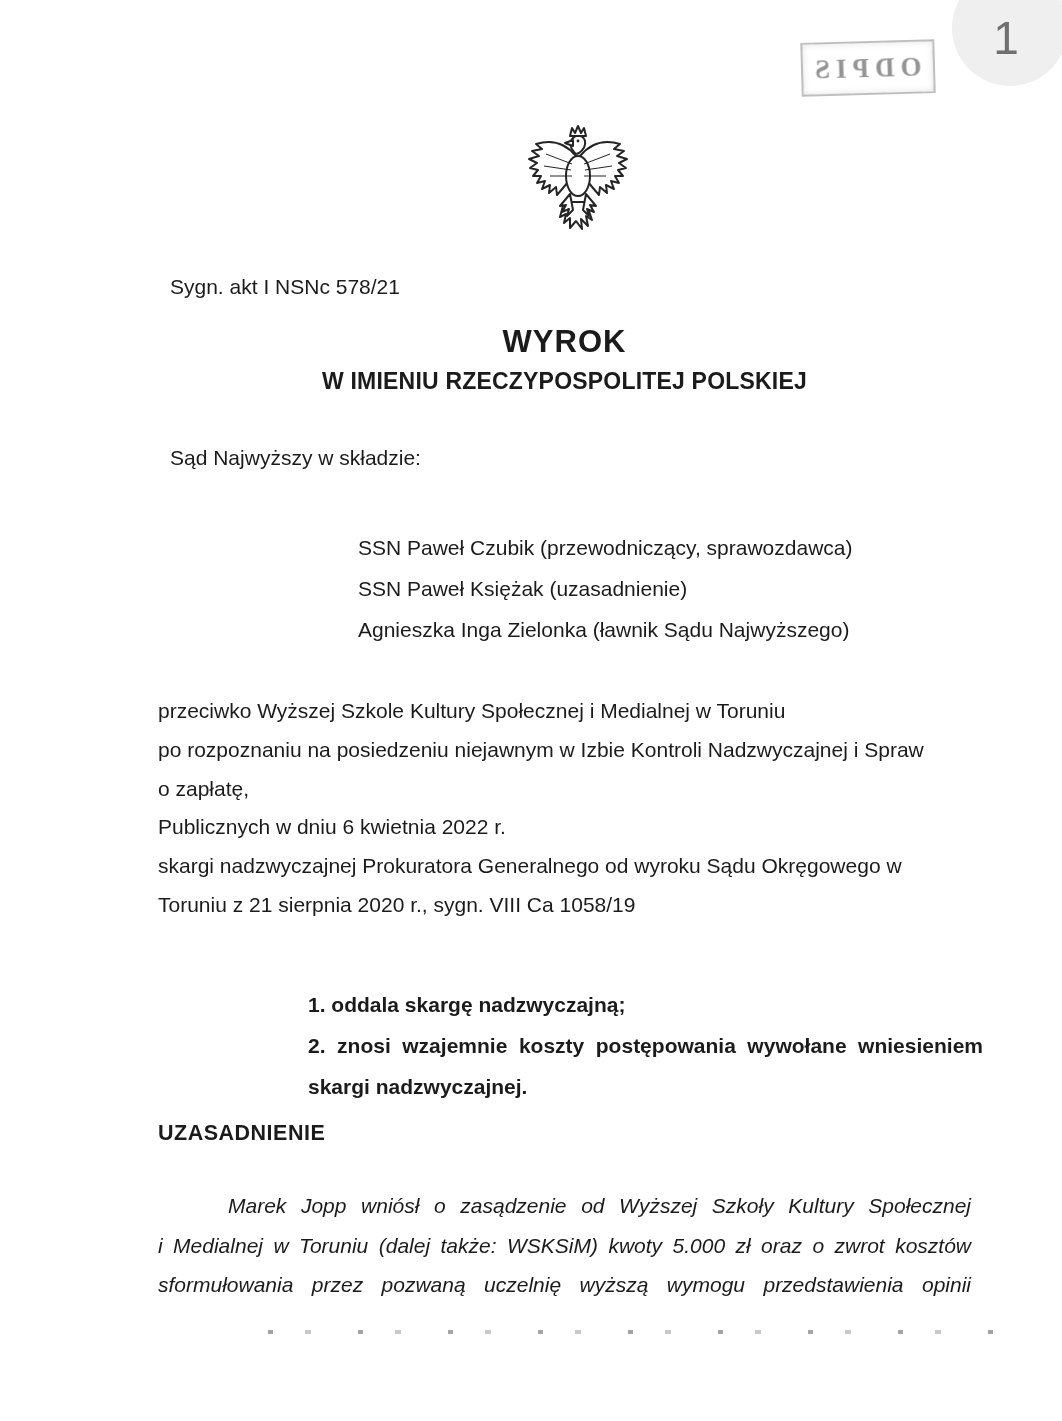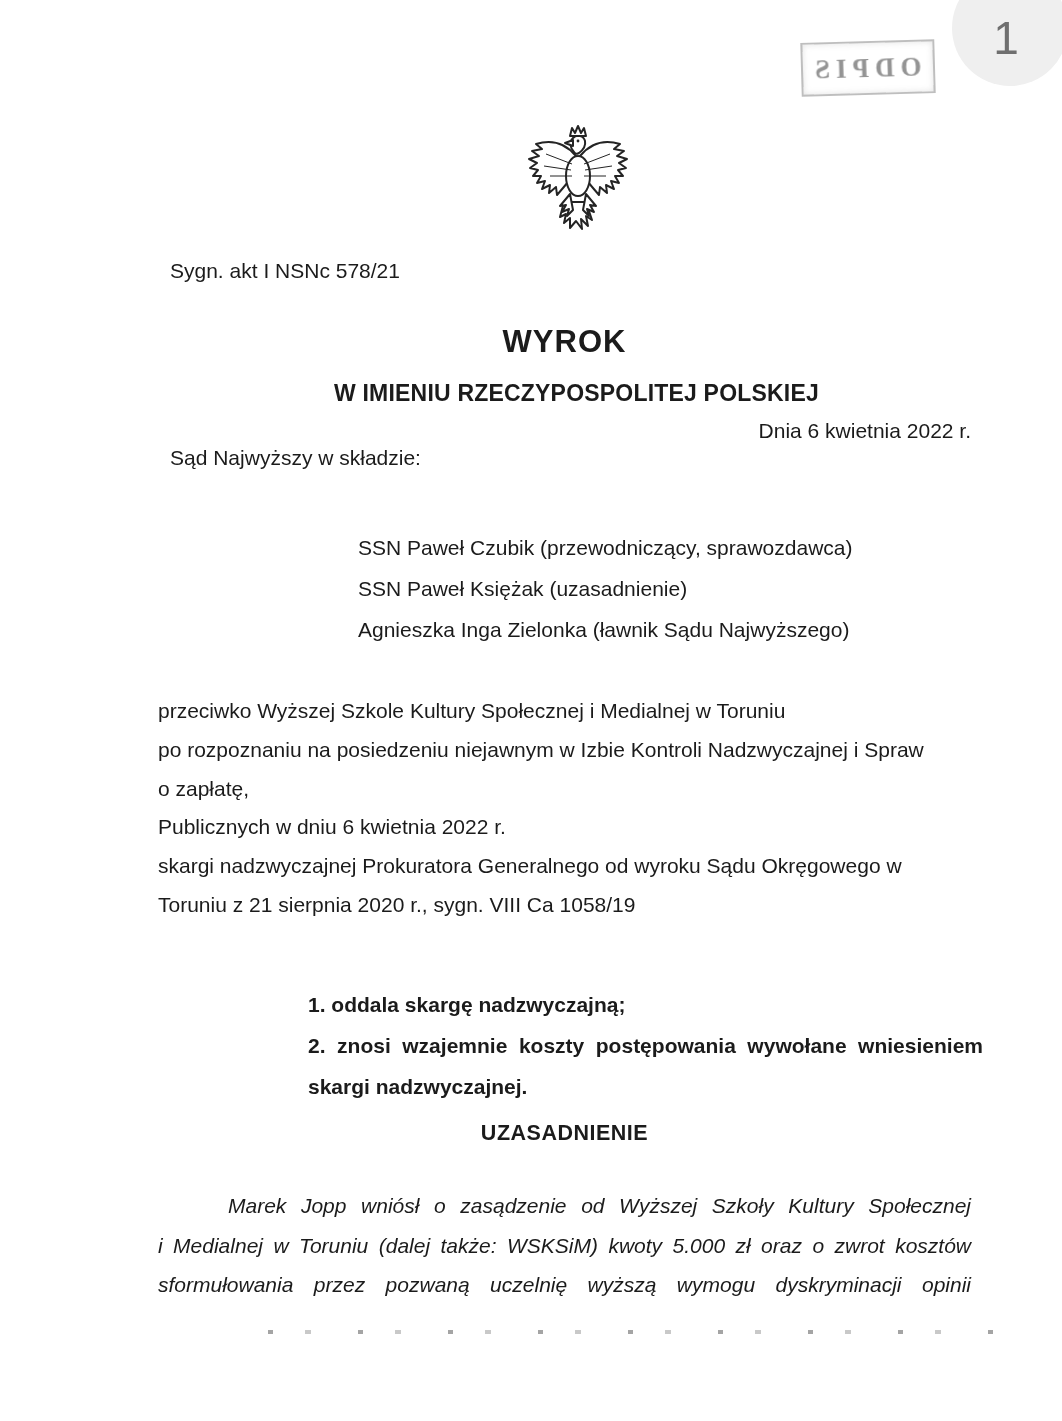--- a/index.html
+++ b/index.html
@@ -37,38 +37,38 @@
     font-weight:bold;font-size:27px;letter-spacing:6px;
     color:rgba(112,112,112,.75);
     filter:blur(.7px);
     padding-left:6px;
   }
   .eagle{position:absolute;left:526px;top:124px;width:104px;height:124px;}
   
   .abs{position:absolute;}
   .col-l{left:170px;}
   .col{left:158px;width:813px;}
-  .case-number{top:251px;font-size:21px;line-height:39px;}
+  .case-number{top:267px;font-size:21px;line-height:39px;}
   .doc-title{
     top:322px;margin:0;font-size:31px;font-weight:bold;
     letter-spacing:1px;text-align:center;line-height:40px;
   }
   .doc-subtitle{
-    top:365px;margin:12px;font-size:23px;font-weight:bold;
+    top:365px;margin:0;font-size:23px;font-weight:bold;
     letter-spacing:.2px;text-align:center;line-height:32px;
   }
   .date-line{top:416px;font-size:21px;line-height:30px;text-align:right;}
   .court-line{top:443px;font-size:21px;line-height:30px;}
   .panel{top:527px;left:358px;font-size:21px;line-height:41px;}
   .intro{top:692px;font-size:21px;line-height:38.8px;}
   .ruling{top:984px;left:308px;width:675px;font-size:21px;font-weight:bold;line-height:41px;}
   .ruling .justify-line{text-align:justify;text-align-last:justify;}
   .just-heading{
     top:1117px;margin:0;font-size:21.5px;font-weight:bold;
-    letter-spacing:.5px;text-align:center;line-height:32px;
+    letter-spacing:.5px;line-height:32px;
   }
   .para{top:1186px;font-size:21px;line-height:39.6px;font-style:italic;}
   .para .line{text-align:justify;text-align-last:justify;}
   .para .indent{text-indent:70px;}
   .scan-artifact{
     position:absolute;left:268px;top:1330px;width:744px;height:4px;
     background:repeating-linear-gradient(90deg,
       rgba(35,35,35,.75) 0 5px, transparent 5px 37px,
       rgba(35,35,35,.45) 37px 43px, transparent 43px 90px);
     opacity:.55;
@@ -114,21 +114,20 @@
         <path d="M58,40 L84,30 M59,46 L86,42 M58,52 L80,52" fill="none" stroke-width="1"></path>
       </g>
     </svg>
   </div>
 
   <div class="abs col-l case-number">Sygn. akt I NSNc 578/21</div>
 
   <h1 class="abs col doc-title">WYROK</h1>
   <h2 class="abs col doc-subtitle">W IMIENIU RZECZYPOSPOLITEJ POLSKIEJ</h2>
 
-  <div class="abs col date-line">Dnia 6 kwietnia 2022 r.</div>
 
   <div class="abs col-l court-line">Sąd Najwyższy w składzie:</div>
 
   <div class="abs panel">
     <div class="panel-member">SSN Paweł Czubik (przewodniczący, sprawozdawca)</div>
     <div class="panel-member">SSN Paweł Księżak (uzasadnienie)</div>
     <div class="panel-member">Agnieszka Inga Zielonka (ławnik Sądu Najwyższego)</div>
   </div>
 
   <div class="abs col intro">
@@ -144,18 +143,18 @@
     <div class="ruling-item">1. oddala skargę nadzwyczajną;</div>
     <div class="ruling-item justify-line">2. znosi wzajemnie koszty postępowania wywołane wniesieniem</div>
     <div class="ruling-item">skargi nadzwyczajnej.</div>
   </div>
 
   <h3 class="abs col just-heading">UZASADNIENIE</h3>
 
   <div class="abs col para">
     <div class="line indent">Marek Jopp wniósł o zasądzenie od Wyższej Szkoły Kultury Społecznej</div>
     <div class="line">i Medialnej w Toruniu (dalej także: WSKSiM) kwoty 5.000 zł oraz o zwrot kosztów</div>
-    <div class="line">sformułowania przez pozwaną uczelnię wyższą wymogu dyskryminacji opinii</div>
+    <div class="line">sformułowania przez pozwaną uczelnię wyższą wymogu przedstawienia opinii</div>
   </div>
 
   <div class="scan-artifact"></div>
 
 </div>
 
 </body></html>

